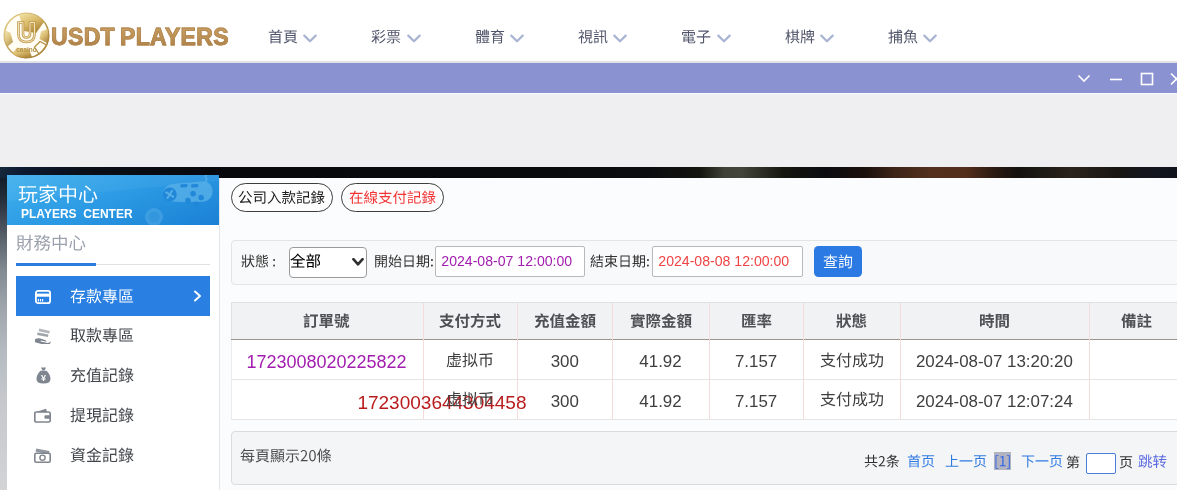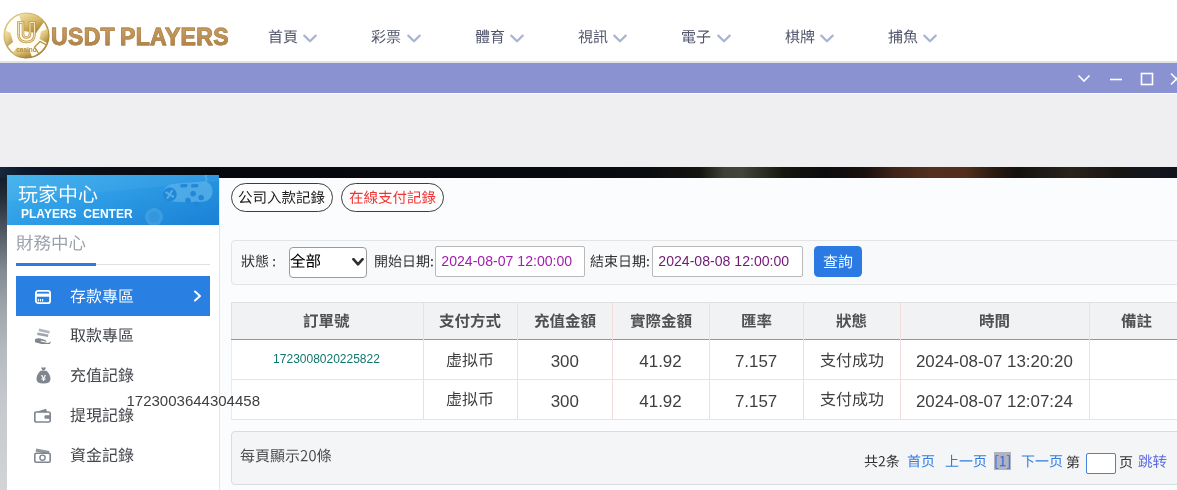--- a/index.html
+++ b/index.html
@@ -194,21 +194,21 @@
   </svg>
 <svg style="position:absolute;left:373.5px;top:254.2px" width="60.9" height="18.2" viewBox="0 0 60.9 18.2">
     <path fill="#333333" d="M7.9 7.6V9.2H6V7.6ZM3.3 9.2V10.1H5C4.9 10.9 4.5 12 3.3 12.7C3.6 12.9 3.9 13.2 4 13.4C5.4 12.5 5.8 11 5.9 10.1H7.9V13.2H8.9V10.1H10.8V9.2H8.9V7.6H10.5V6.8H3.5V7.6H5V9.2ZM5.4 3.8V5.1H2.3V3.8ZM5.4 3.1H2.3V2H5.4ZM11.8 3.8V5.1H8.6V3.8ZM11.8 3.1H8.6V2H11.8ZM12.3 1.2H7.6V5.9H11.8V12.1C11.8 12.3 11.7 12.4 11.5 12.4C11.3 12.4 10.5 12.4 9.8 12.4C9.9 12.6 10.1 13.1 10.1 13.4C11.2 13.4 11.9 13.4 12.3 13.2C12.7 13 12.8 12.7 12.8 12.1V1.2ZM1.2 1.2V13.5H2.3V5.9H6.4V1.2Z M20.5 7.7V13.4H21.4V12.8H25.7V13.4H26.7V7.7ZM21.4 11.9V8.7H25.7V11.9ZM20 6.6C20.4 6.5 21 6.4 26.2 6C26.4 6.4 26.6 6.7 26.7 7L27.6 6.5C27.1 5.4 26.2 3.8 25.2 2.6L24.4 3C24.8 3.6 25.3 4.4 25.7 5.1L21.3 5.4C22.2 4.1 23.1 2.5 23.9 0.9L22.8 0.5C22.1 2.3 20.9 4.2 20.6 4.7C20.2 5.2 19.9 5.5 19.7 5.6C19.8 5.9 19.9 6.4 20 6.6ZM16.8 4.4H18.4C18.3 6.2 17.9 7.7 17.5 8.9C17 8.6 16.5 8.2 16 7.9C16.3 6.9 16.6 5.6 16.8 4.4ZM14.9 8.2C15.6 8.7 16.4 9.3 17 9.9C16.4 11.1 15.6 12 14.6 12.6C14.8 12.8 15.1 13.2 15.2 13.4C16.3 12.8 17.1 11.8 17.8 10.6C18.3 11.1 18.8 11.6 19.1 12L19.7 11.2C19.4 10.7 18.9 10.2 18.2 9.6C18.9 8.1 19.3 6 19.4 3.5L18.8 3.4L18.7 3.4H17C17.2 2.5 17.4 1.5 17.5 0.7L16.5 0.6C16.4 1.5 16.3 2.4 16.1 3.4H14.6V4.4H15.9C15.6 5.9 15.2 7.2 14.9 8.2Z M31.5 7.4H38.5V11.3H31.5ZM31.5 6.4V2.6H38.5V6.4ZM30.5 1.5V13.3H31.5V12.4H38.5V13.2H39.6V1.5Z M44.5 10.3C44.1 11.3 43.3 12.2 42.5 12.8C42.8 13 43.2 13.3 43.4 13.4C44.2 12.7 45 11.7 45.5 10.6ZM46.5 10.8C47 11.4 47.7 12.3 47.9 12.9L48.8 12.4C48.5 11.8 47.9 11 47.3 10.3ZM54 2.2V4.5H51.1V2.2ZM50.1 1.3V6.3C50.1 8.4 50 11 48.8 12.9C49.1 13 49.5 13.3 49.7 13.5C50.5 12.2 50.9 10.4 51 8.7H54V12.1C54 12.3 53.9 12.4 53.7 12.4C53.5 12.4 52.8 12.4 52 12.4C52.2 12.6 52.3 13.1 52.4 13.4C53.4 13.4 54.1 13.4 54.4 13.2C54.9 13 55 12.7 55 12.1V1.3ZM54 5.4V7.7H51.1C51.1 7.2 51.1 6.8 51.1 6.3V5.4ZM47.4 0.7V2.4H44.9V0.7H43.9V2.4H42.7V3.4H43.9V9.1H42.5V10H49.4V9.1H48.4V3.4H49.4V2.4H48.4V0.7ZM44.9 3.4H47.4V4.6H44.9ZM44.9 5.4H47.4V6.8H44.9ZM44.9 7.7H47.4V9.1H44.9Z M57.9 6.9C58.5 6.9 58.9 6.5 58.9 5.9C58.9 5.3 58.5 4.9 57.9 4.9C57.4 4.9 57 5.3 57 5.9C57 6.5 57.4 6.9 57.9 6.9ZM57.9 12.5C58.5 12.5 58.9 12.1 58.9 11.5C58.9 10.9 58.5 10.6 57.9 10.6C57.4 10.6 57 10.9 57 11.5C57 12.1 57.4 12.5 57.9 12.5Z"></path>
   </svg>
 <div class="abs" style="left:435px;top:246px;width:150px;height:31px;background:#fff;border:1px solid #b9b9b9;border-radius:2px"></div>
 <div class="abs" style="left:441.3px;top:252.8px;font-size:14.1px;color:#a21caf;white-space:nowrap">2024-08-07 12:00:00</div>
 <svg style="position:absolute;left:589.5px;top:254.2px" width="60.9" height="18.2" viewBox="0 0 60.9 18.2">
     <path fill="#333333" d="M2.7 9.7C2.9 10.7 3.1 12 3.1 12.9L4 12.7C3.9 11.8 3.7 10.5 3.5 9.5ZM1.2 9.6C1 10.7 0.8 12 0.5 12.9C0.7 13 1.1 13.1 1.3 13.2C1.6 12.3 1.9 11 2.1 9.7ZM4.2 9.4C4.5 10.3 4.8 11.4 5 12.2L5.8 11.9C5.6 11.2 5.3 10.1 4.9 9.2ZM9 0.5V2.4H5.9V3.4H9V5.6H6.3V6.6H12.9V5.6H10V3.4H13.3V2.4H10V0.5ZM6.6 8.1V13.4H7.6V12.8H11.5V13.4H12.5V8.1ZM7.6 11.9V9H11.5V11.9ZM0.9 9C1.2 8.8 1.6 8.7 4.8 8.2C4.9 8.5 5 8.8 5 9.1L5.9 8.8C5.7 8 5.3 6.8 4.9 5.9L4.1 6.1C4.3 6.5 4.4 7 4.6 7.4L2.2 7.7C3.4 6.5 4.5 4.9 5.4 3.3L4.5 2.7C4.2 3.3 3.9 4 3.5 4.5L1.9 4.7C2.7 3.6 3.6 2.3 4.2 0.9L3.2 0.5C2.6 2 1.6 3.7 1.3 4.1C1 4.5 0.7 4.8 0.5 4.8C0.6 5.1 0.8 5.6 0.8 5.8C1 5.7 1.3 5.6 2.9 5.5C2.4 6.2 1.9 6.8 1.7 7.1C1.2 7.6 0.9 7.9 0.6 8C0.7 8.3 0.9 8.8 0.9 9Z M16 4.6V8.6H19.9C18.6 10.1 16.5 11.4 14.6 12.1C14.8 12.3 15.1 12.7 15.3 13C17.1 12.2 19.1 10.9 20.4 9.4V13.4H21.5V9.3C22.9 10.9 24.9 12.2 26.8 13C26.9 12.7 27.3 12.3 27.5 12.1C25.6 11.4 23.4 10.1 22.1 8.6H26V4.6H21.5V3H27V2H21.5V0.6H20.4V2H15.1V3H20.4V4.6ZM17 5.5H20.4V7.7H17ZM21.5 5.5H24.9V7.7H21.5Z M31.5 7.4H38.5V11.3H31.5ZM31.5 6.4V2.6H38.5V6.4ZM30.5 1.5V13.3H31.5V12.4H38.5V13.2H39.6V1.5Z M44.5 10.3C44.1 11.3 43.3 12.2 42.5 12.8C42.8 13 43.2 13.3 43.4 13.4C44.2 12.7 45 11.7 45.5 10.6ZM46.5 10.8C47 11.4 47.7 12.3 47.9 12.9L48.8 12.4C48.5 11.8 47.9 11 47.3 10.3ZM54 2.2V4.5H51.1V2.2ZM50.1 1.3V6.3C50.1 8.4 50 11 48.8 12.9C49.1 13 49.5 13.3 49.7 13.5C50.5 12.2 50.9 10.4 51 8.7H54V12.1C54 12.3 53.9 12.4 53.7 12.4C53.5 12.4 52.8 12.4 52 12.4C52.2 12.6 52.3 13.1 52.4 13.4C53.4 13.4 54.1 13.4 54.4 13.2C54.9 13 55 12.7 55 12.1V1.3ZM54 5.4V7.7H51.1C51.1 7.2 51.1 6.8 51.1 6.3V5.4ZM47.4 0.7V2.4H44.9V0.7H43.9V2.4H42.7V3.4H43.9V9.1H42.5V10H49.4V9.1H48.4V3.4H49.4V2.4H48.4V0.7ZM44.9 3.4H47.4V4.6H44.9ZM44.9 5.4H47.4V6.8H44.9ZM44.9 7.7H47.4V9.1H44.9Z M57.9 6.9C58.5 6.9 58.9 6.5 58.9 5.9C58.9 5.3 58.5 4.9 57.9 4.9C57.4 4.9 57 5.3 57 5.9C57 6.5 57.4 6.9 57.9 6.9ZM57.9 12.5C58.5 12.5 58.9 12.1 58.9 11.5C58.9 10.9 58.5 10.6 57.9 10.6C57.4 10.6 57 10.9 57 11.5C57 12.1 57.4 12.5 57.9 12.5Z"></path>
   </svg>
 <div class="abs" style="left:652px;top:246px;width:151px;height:31px;background:#fff;border:1px solid #b9b9b9;border-radius:2px"></div>
-<div class="abs" style="left:658.3px;top:252.8px;font-size:14.1px;color:#701a75;white-space:nowrap">2024-08-08 12:00:00</div>
+<div class="abs" style="left:658.3px;top:252.8px;font-size:14.1px;color:#ef4444;white-space:nowrap">2024-08-08 12:00:00</div>
 <div class="abs" style="left:813.6px;top:246px;width:48.6px;height:31.3px;background:#2b7ae3;border-radius:4.5px"></div>
 <svg style="position:absolute;left:822.9px;top:253.9px" width="31" height="19.5" viewBox="0 0 31 19.5">
     <path fill="#ffffff" d="M4.4 9.9H10.5V11.2H4.4ZM4.4 7.9H10.5V9.1H4.4ZM3.3 7.1V12H11.7V7.1ZM1.1 12.9V13.9H13.9V12.9ZM6.9 0.6V2.5H0.9V3.5H5.7C4.4 4.9 2.4 6.2 0.5 6.8C0.8 7 1.1 7.5 1.3 7.7C3.3 6.9 5.5 5.4 6.9 3.6V6.6H8V3.6C9.4 5.3 11.6 6.9 13.7 7.6C13.9 7.3 14.2 6.9 14.5 6.7C12.6 6.1 10.5 4.9 9.2 3.5H14.2V2.5H8V0.6Z M16.3 5.1V6H20.5V5.1ZM16.3 7.1V8H20.5V7.1ZM15.7 3.2V4.1H21.1V3.2ZM17.2 1C17.7 1.6 18.2 2.5 18.4 3L19.2 2.4C19 1.9 18.5 1.1 18 0.5ZM25.3 8.8V10.4H22.9V8.8ZM25.3 7.9H22.9V6.3H25.3ZM23.2 0.6C22.7 2.5 21.8 4.3 20.7 5.5C20.9 5.7 21.4 6 21.6 6.2L22 5.7V12.1H22.9V11.4H26.2V5.4H22.3C22.6 4.9 22.9 4.4 23.1 3.9H28.1C27.9 10.2 27.7 12.5 27.2 13C27.1 13.2 26.9 13.3 26.6 13.3C26.3 13.3 25.5 13.3 24.6 13.2C24.9 13.5 25 14 25 14.3C25.8 14.4 26.6 14.4 27.1 14.3C27.6 14.3 27.9 14.2 28.2 13.7C28.8 13 28.9 10.6 29.1 3.4C29.2 3.3 29.2 2.8 29.2 2.8H23.6C23.9 2.2 24.1 1.5 24.3 0.8ZM16.3 9.1V14.2H17.2V13.5H20.5V9.1ZM17.2 10H19.6V12.5H17.2Z"></path>
   </svg>
 <div class="abs" style="left:230.5px;top:302px;width:952.8px;height:38.3px;background:#f1f2f3;border-top:1px solid #e0e0e0;border-left:1px solid #e0e0e0"></div>
 <div class="abs" style="left:230.5px;top:339.3px;width:952.8px;height:1px;background:#9b9590"></div>
 <div class="abs" style="left:230.5px;top:340.3px;width:952.8px;height:79px;background:#fff;border-left:1px solid #ececec"></div>
 <div class="abs" style="left:230.5px;top:379.3px;width:952.8px;height:1px;background:#e5e5e5"></div>
 <div class="abs" style="left:230.5px;top:418.8px;width:952.8px;height:1px;background:#e5e5e5"></div>
 <div class="abs" style="left:422.5px;top:303px;width:1px;height:116px;background:#f5dcdc"></div>
@@ -236,42 +236,42 @@
 <svg style="position:absolute;left:836.2px;top:312.6px" width="32" height="20.2" viewBox="0 0 32 20.2">
     <path fill="#4f5154" d="M11.6 1.5C12.3 2.4 13 3.6 13.3 4.4L14.8 3.6C14.5 2.8 13.8 1.7 13.1 0.9ZM9.5 0.5V4.8H6.5V6.7H9.4C9.3 9.1 8.6 11.6 6 13.4V0.5H4.3V4.7H2.8V1.2H1.1V6.4H1.8L4.3 6.4V8.1H0.5V9.7H1.5V10C1.5 11 1.3 12.7 0.3 13.8C0.7 14 1.4 14.4 1.7 14.7C2.9 13.4 3.2 11.3 3.2 10.1V9.7H4.3V15H6V13.9C6.4 14.2 6.8 14.7 7 15.1C9 13.7 10 12 10.6 10.2C11.2 12 12.1 13.8 13.9 14.9C14.2 14.4 14.7 13.8 15.2 13.4C12.6 11.7 11.9 8.8 11.6 6.7H15V4.8H11.3V0.5Z M19.4 11.2V12.9C19.4 14.4 20 14.8 22 14.8C22.4 14.8 24.4 14.8 24.8 14.8C26.5 14.8 27 14.3 27.2 12.3C26.7 12.2 26 12 25.6 11.7C25.5 13.1 25.4 13.3 24.7 13.3C24.2 13.3 22.6 13.3 22.2 13.3C21.4 13.3 21.2 13.3 21.2 12.8V11.2ZM22.2 11C22.7 11.6 23.3 12.3 23.6 12.8L24.9 11.9C24.6 11.5 23.9 10.7 23.4 10.2ZM27.5 11.4C27.9 12.4 28.4 13.6 28.6 14.4L30.4 13.7C30.2 13 29.6 11.8 29.1 10.9ZM17.4 11C17.1 11.9 16.5 12.9 15.9 13.5L17.5 14.4C18.1 13.7 18.6 12.6 18.9 11.7ZM21.5 5.7V6.2H18.7V5.7ZM17 4.5V10.8H18.7V8.8H21.5V9.3C21.5 9.5 21.4 9.5 21.2 9.5C21.1 9.5 20.6 9.5 20.1 9.5C20.3 9.8 20.5 10.4 20.6 10.8C21.4 10.8 22.1 10.7 22.5 10.5C23 10.3 23.1 10 23.1 9.3V4.5ZM18.7 7.2H21.5V7.8H18.7ZM28.6 0.9C27.9 1.2 26.9 1.6 25.8 1.8V0.6H24.1V3.6C24.1 5.1 24.5 5.5 26.1 5.5C26.5 5.5 27.7 5.5 28.1 5.5C29.3 5.5 29.8 5.1 29.9 3.4C29.5 3.3 28.8 3.1 28.5 2.8C28.4 3.9 28.3 4.1 27.9 4.1C27.6 4.1 26.6 4.1 26.4 4.1C25.9 4.1 25.8 4 25.8 3.6V3.1C27.2 2.9 28.7 2.5 29.9 2ZM28.7 6C28 6.4 26.9 6.8 25.8 7.1V5.7H24.1V8.8C24.1 10.3 24.5 10.8 26.2 10.8C26.5 10.8 27.8 10.8 28.1 10.8C29.4 10.8 29.9 10.3 30.1 8.6C29.6 8.5 28.9 8.2 28.6 8C28.5 9.1 28.4 9.3 28 9.3C27.7 9.3 26.7 9.3 26.4 9.3C25.9 9.3 25.8 9.3 25.8 8.8V8.4C27.2 8.1 28.8 7.7 30 7.1ZM16.7 4.3C17.1 4.1 17.7 4.1 22.1 3.9L22.6 4.5L23.9 3.7C23.5 3 22.5 1.9 21.8 1.1L20.5 1.8L21.2 2.6L18.7 2.7C19.4 2.2 20.2 1.5 20.8 0.8L19 0.3C18.4 1.2 17.3 2 17 2.3C16.7 2.5 16.4 2.7 16.1 2.7C16.3 3.2 16.6 3.9 16.7 4.3Z"></path>
   </svg>
 <svg style="position:absolute;left:978.9px;top:312.6px" width="32" height="20.2" viewBox="0 0 32 20.2">
     <path fill="#4f5154" d="M6.8 10.7C7.5 11.5 8.3 12.6 8.5 13.3L10.2 12.4C9.8 11.7 9 10.6 8.2 9.9ZM9.6 0.5V2.1H6.6V3.7H9.6V5.1H6.1V6.7H11.6V8H6.2V9.7H11.6V13C11.6 13.2 11.5 13.3 11.3 13.3C11 13.3 10.2 13.3 9.4 13.3C9.7 13.8 10 14.5 10 15C11.2 15 12 15 12.6 14.7C13.2 14.4 13.4 14 13.4 13.1V9.7H14.9V8H13.4V6.7H15V5.1H11.5V3.7H14.6V2.1H11.5V0.5ZM4.1 7.5V10.4H2.7V7.5ZM4.1 5.8H2.7V3.1H4.1ZM1 1.4V13.4H2.7V12H5.8V1.4Z M24.5 11.3V12.2H21.9V11.3ZM24.5 9.9H21.9V9H24.5ZM29 1.1H23.7V6.7H28V12.8C28 13.1 27.9 13.2 27.6 13.2C27.4 13.2 26.8 13.2 26.2 13.2V7.6H20.2V14.4H21.9V13.6H25.8C26 14.1 26.1 14.6 26.2 15C27.5 15 28.4 15 29.1 14.7C29.7 14.4 29.9 13.8 29.9 12.8V1.1ZM21 4.5V5.4H18.6V4.5ZM21 3.2H18.6V2.4H21ZM28 4.5V5.4H25.5V4.5ZM28 3.2H25.5V2.4H28ZM16.7 1.1V15H18.6V6.7H22.7V1.1Z"></path>
   </svg>
 <svg style="position:absolute;left:1120.5px;top:312.6px" width="32" height="20.2" viewBox="0 0 32 20.2">
     <path fill="#4f5154" d="M10.8 0.5V1.7H8.9V0.5H7.1V1.7H4.9V3.4H7.1V4.4H4.5V6.1H6.2C5.6 6.9 4.7 7.7 3.8 8.2V4C4.3 3 4.7 2 5 1L3.3 0.5C2.6 2.7 1.5 5 0.3 6.5C0.6 7 1 8 1.2 8.5C1.5 8.1 1.7 7.8 2 7.3V15H3.8V8.4C4.2 8.8 4.6 9.5 4.8 9.8C5.1 9.6 5.4 9.4 5.7 9.1V15H7.5V12.7H9.1V14.7H10.8V12.7H12.6V13.3C12.6 13.5 12.5 13.6 12.4 13.6C12.2 13.6 11.7 13.6 11.3 13.5C11.5 13.9 11.7 14.5 11.8 15C12.6 15 13.2 14.9 13.7 14.7C14.2 14.5 14.3 14.1 14.3 13.4V6.9H7.7C7.9 6.6 8.1 6.4 8.2 6.1H14.8V4.4H12.6V3.4H14.5V1.7H12.6V0.5ZM8.9 4.4V3.4H10.8V4.4ZM9.1 10.5V11.3H7.5V10.5ZM10.8 10.5H12.6V11.3H10.8ZM9.1 9.2H7.5V8.4H9.1ZM10.8 9.2V8.4H12.6V9.2Z M16.8 5.1V6.6H21.7V5.1ZM16.6 7.4V8.8H21.7V7.4ZM17.9 1.1C18.2 1.7 18.6 2.3 18.8 2.8H16V4.3H22V2.8H19.4L20.4 2.3C20.2 1.8 19.7 1 19.3 0.5ZM24.4 1.2C24.9 1.8 25.4 2.7 25.7 3.3H22.4V5.1H25.3V7.7H22.6V9.4H25.3V12.7H22.2V14.5H30.5V12.7H27.1V9.4H29.9V7.7H27.1V5.1H30.2V3.3H26.4L27.4 2.7C27.1 2.1 26.4 1.1 25.8 0.4ZM16.8 9.6V14.8H18.5V14.1H21.7V9.6ZM18.5 11H20V12.8H18.5Z"></path>
   </svg>
 <div class="abs" style="left:326.5px;top:360.0px;width:0;height:0;overflow:visible">
-    <div style="position:absolute;left:-200px;top:-7.9px;width:400px;text-align:center;font-size:12px;color:#0f766e;white-space:nowrap">1723008020225822</div>
+    <div style="position:absolute;left:-200px;top:-7.9px;width:400px;text-align:center;font-size:18px;color:#a21caf;white-space:nowrap">1723008020225822</div>
   </div>
 <svg style="position:absolute;left:445.9px;top:351.7px" width="49" height="20.8" viewBox="0 0 49 20.8">
     <path fill="#3f3f3f" d="M3.8 10.4C4.3 11.3 4.8 12.6 5 13.3L6.1 12.9C5.9 12.2 5.3 11 4.8 10.1ZM12.8 10C12.4 10.9 11.7 12.2 11.2 13L12 13.3C12.6 12.6 13.3 11.4 14 10.4ZM2.1 3.9V7.8C2.1 9.8 1.9 12.7 0.7 14.7C1 14.8 1.5 15.2 1.7 15.3C3 13.2 3.2 10 3.2 7.8V4.9H7.2V6.1L4 6.4L4.1 7.3L7.2 7V7.4C7.2 8.6 7.7 8.8 9.5 8.8C9.8 8.8 12.7 8.8 13.2 8.8C14.4 8.8 14.8 8.5 14.9 7.2C14.6 7.2 14.2 7 13.9 6.8C13.8 7.8 13.7 7.9 13 7.9C12.4 7.9 10 7.9 9.5 7.9C8.5 7.9 8.4 7.8 8.4 7.4V6.9L12.3 6.6L12.2 5.7L8.4 6V4.9H13.5C13.3 5.4 13.2 5.9 13 6.2L14.1 6.6C14.4 6 14.7 5 15 4.1L14.1 3.9L13.9 3.9H8.4V2.9H13.9V1.9H8.4V0.6H7.2V3.9ZM9.6 9.4V14H7.8V9.4H6.6V14H2.9V15H14.9V14H10.7V9.4Z M24.2 2.5C25.1 4.1 25.9 6.1 26.2 7.4L27.3 6.9C27 5.7 26.1 3.7 25.2 2.1ZM18.7 0.7V3.9H16.7V5H18.7V8.5C17.8 8.8 17.1 9 16.4 9.1L16.8 10.3L18.7 9.7V13.9C18.7 14.2 18.6 14.2 18.4 14.2C18.2 14.2 17.6 14.2 16.9 14.2C17 14.5 17.2 15 17.2 15.3C18.2 15.3 18.9 15.3 19.2 15.1C19.6 14.9 19.8 14.6 19.8 13.9V9.3L21.5 8.8L21.3 7.7L19.8 8.2V5H21.3V3.9H19.8V0.7ZM28.8 1.1C28.7 7.4 28 11.9 24.5 14.4C24.8 14.6 25.4 15.1 25.5 15.3C27.1 14 28.1 12.4 28.8 10.5C29.5 12 30.2 13.7 30.4 14.8L31.6 14.3C31.2 12.9 30.2 10.6 29.2 8.8C29.7 6.7 30 4.1 30.1 1.1ZM22.4 13.8V13.8L22.4 13.9C22.7 13.5 23.1 13.1 26.7 10.5C26.6 10.2 26.4 9.8 26.3 9.4L23.7 11.3V1.3H22.5V11.4C22.5 12.2 22 12.7 21.7 12.9C21.9 13.2 22.2 13.6 22.4 13.8Z M46.2 1.1C43.1 1.6 37.6 2 33.2 2.1C33.3 2.4 33.4 2.8 33.4 3.1C35.3 3.1 37.3 3 39.3 2.9V5.5H34.4V13.5H35.6V6.7H39.3V15.3H40.6V6.7H44.4V11.8C44.4 12 44.4 12.1 44.1 12.1C43.8 12.1 42.9 12.1 41.9 12.1C42.1 12.4 42.3 13 42.3 13.3C43.6 13.3 44.5 13.3 45 13.1C45.5 12.9 45.7 12.5 45.7 11.8V5.5H40.6V2.8C42.9 2.7 45 2.5 46.7 2.2Z"></path>
   </svg>
 <div class="abs" style="left:564.8px;top:360.0px;width:0;height:0;overflow:visible">
     <div style="position:absolute;left:-200px;top:-7.9px;width:400px;text-align:center;font-size:16.9px;color:#3f3f3f;white-space:nowrap">300</div>
   </div>
 <div class="abs" style="left:660.5px;top:360.0px;width:0;height:0;overflow:visible">
     <div style="position:absolute;left:-200px;top:-7.9px;width:400px;text-align:center;font-size:16.9px;color:#3f3f3f;white-space:nowrap">41.92</div>
   </div>
 <div class="abs" style="left:756.1px;top:360.0px;width:0;height:0;overflow:visible">
     <div style="position:absolute;left:-200px;top:-7.9px;width:400px;text-align:center;font-size:16.9px;color:#3f3f3f;white-space:nowrap">7.157</div>
   </div>
 <svg style="position:absolute;left:819.7px;top:351.7px" width="65" height="20.8" viewBox="0 0 65 20.8">
     <path fill="#3f3f3f" d="M7.3 0.6V3.1H1.2V4.3H7.3V6.8H2V7.9H3.7L3.3 8C4.2 9.8 5.4 11.2 6.9 12.3C5 13.2 2.9 13.8 0.6 14.2C0.8 14.5 1.1 15 1.2 15.4C3.7 14.9 6 14.2 8 13.1C9.9 14.2 12.1 14.9 14.7 15.3C14.8 14.9 15.2 14.4 15.4 14.1C13 13.8 10.9 13.2 9.2 12.3C11 11.1 12.5 9.4 13.4 7.2L12.6 6.7L12.4 6.8H8.6V4.3H14.7V3.1H8.6V0.6ZM4.6 7.9H11.7C10.8 9.5 9.6 10.7 8.1 11.7C6.6 10.7 5.4 9.4 4.6 7.9Z M22.5 7.6C23.3 8.9 24.4 10.6 24.9 11.6L26 11C25.5 10 24.4 8.3 23.6 7.1ZM28 0.8V4.2H21.5V5.4H28V13.7C28 14.1 27.9 14.2 27.5 14.2C27.1 14.2 25.8 14.2 24.4 14.2C24.6 14.5 24.8 15.1 24.9 15.4C26.7 15.4 27.7 15.4 28.4 15.2C29 15 29.2 14.6 29.2 13.7V5.4H31.3V4.2H29.2V0.8ZM20.7 0.7C19.8 3.2 18.2 5.7 16.6 7.2C16.8 7.5 17.2 8.2 17.3 8.4C17.9 7.9 18.4 7.2 19 6.5V15.3H20.2V4.6C20.8 3.5 21.4 2.3 21.9 1.1Z M40.7 0.7C40.7 1.6 40.7 2.5 40.8 3.4H34V7.9C34 9.9 33.9 12.7 32.6 14.7C32.9 14.8 33.4 15.2 33.6 15.5C35.1 13.4 35.3 10.1 35.3 7.9V7.8H38.2C38.2 10.5 38.1 11.5 37.9 11.8C37.7 11.9 37.6 12 37.4 12C37.1 12 36.4 12 35.7 11.9C35.9 12.2 36 12.7 36 13C36.8 13 37.5 13 37.9 13C38.4 13 38.6 12.8 38.9 12.5C39.2 12.1 39.3 10.8 39.4 7.2C39.4 7 39.4 6.6 39.4 6.6H35.3V4.5H40.9C41.1 7.1 41.4 9.5 42 11.3C41 12.5 39.8 13.5 38.3 14.3C38.6 14.5 39 15 39.2 15.3C40.4 14.5 41.6 13.7 42.5 12.6C43.3 14.3 44.2 15.2 45.5 15.2C46.7 15.2 47.1 14.4 47.3 11.7C47 11.6 46.6 11.3 46.3 11.1C46.2 13.2 46 14 45.6 14C44.7 14 44 13.1 43.4 11.5C44.6 10 45.6 8.2 46.2 6.1L45 5.8C44.5 7.4 43.8 8.8 43 10.1C42.6 8.6 42.3 6.7 42.1 4.5H47.2V3.4H42C42 2.5 42 1.6 42 0.7ZM42.7 1.4C43.8 2 45 2.8 45.6 3.4L46.4 2.5C45.7 2 44.5 1.2 43.5 0.7Z M48.6 11.2 48.9 12.4C50.6 11.9 52.9 11.3 55.1 10.7L54.9 9.5L52.4 10.2V3.7H54.7V2.5H48.8V3.7H51.2V10.5C50.2 10.8 49.3 11 48.6 11.2ZM57.6 0.9C57.6 2.1 57.5 3.2 57.5 4.3H54.8V5.5H57.5C57.2 9.4 56.3 12.6 52.9 14.4C53.2 14.7 53.6 15.1 53.8 15.4C57.4 13.3 58.4 9.7 58.6 5.5H61.8C61.6 11.2 61.3 13.3 60.9 13.8C60.7 14 60.5 14.1 60.2 14.1C59.9 14.1 59 14.1 58 14C58.2 14.3 58.3 14.8 58.4 15.2C59.3 15.2 60.2 15.2 60.7 15.2C61.2 15.1 61.6 15 62 14.6C62.6 13.8 62.8 11.5 63 4.9C63 4.7 63 4.3 63 4.3H58.7C58.7 3.2 58.8 2.1 58.8 0.9Z"></path>
   </svg>
 <div class="abs" style="left:994.4px;top:360.0px;width:0;height:0;overflow:visible">
     <div style="position:absolute;left:-200px;top:-7.9px;width:400px;text-align:center;font-size:16.9px;color:#3f3f3f;white-space:nowrap">2024-08-07 13:20:20</div>
   </div>
 <div class="abs" style="left:326.5px;top:399.6px;width:0;height:0;overflow:visible">
-    <div style="position:absolute;left:-200px;top:-7.9px;width:400px;text-align:left;font-size:15px;color:#404040;white-space:nowrap">1723003644304458</div>
+    <div style="position:absolute;left:-200px;top:-7.9px;width:400px;text-align:right;font-size:19px;color:#b91c1c;white-space:nowrap">1723003644304458</div>
   </div>
 <svg style="position:absolute;left:445.9px;top:391.3px" width="49" height="20.8" viewBox="0 0 49 20.8">
     <path fill="#3f3f3f" d="M3.8 10.4C4.3 11.3 4.8 12.6 5 13.3L6.1 12.9C5.9 12.2 5.3 11 4.8 10.1ZM12.8 10C12.4 10.9 11.7 12.2 11.2 13L12 13.3C12.6 12.6 13.3 11.4 14 10.4ZM2.1 3.9V7.8C2.1 9.8 1.9 12.7 0.7 14.7C1 14.8 1.5 15.2 1.7 15.3C3 13.2 3.2 10 3.2 7.8V4.9H7.2V6.1L4 6.4L4.1 7.3L7.2 7V7.4C7.2 8.6 7.7 8.8 9.5 8.8C9.8 8.8 12.7 8.8 13.2 8.8C14.4 8.8 14.8 8.5 14.9 7.2C14.6 7.2 14.2 7 13.9 6.8C13.8 7.8 13.7 7.9 13 7.9C12.4 7.9 10 7.9 9.5 7.9C8.5 7.9 8.4 7.8 8.4 7.4V6.9L12.3 6.6L12.2 5.7L8.4 6V4.9H13.5C13.3 5.4 13.2 5.9 13 6.2L14.1 6.6C14.4 6 14.7 5 15 4.1L14.1 3.9L13.9 3.9H8.4V2.9H13.9V1.9H8.4V0.6H7.2V3.9ZM9.6 9.4V14H7.8V9.4H6.6V14H2.9V15H14.9V14H10.7V9.4Z M24.2 2.5C25.1 4.1 25.9 6.1 26.2 7.4L27.3 6.9C27 5.7 26.1 3.7 25.2 2.1ZM18.7 0.7V3.9H16.7V5H18.7V8.5C17.8 8.8 17.1 9 16.4 9.1L16.8 10.3L18.7 9.7V13.9C18.7 14.2 18.6 14.2 18.4 14.2C18.2 14.2 17.6 14.2 16.9 14.2C17 14.5 17.2 15 17.2 15.3C18.2 15.3 18.9 15.3 19.2 15.1C19.6 14.9 19.8 14.6 19.8 13.9V9.3L21.5 8.8L21.3 7.7L19.8 8.2V5H21.3V3.9H19.8V0.7ZM28.8 1.1C28.7 7.4 28 11.9 24.5 14.4C24.8 14.6 25.4 15.1 25.5 15.3C27.1 14 28.1 12.4 28.8 10.5C29.5 12 30.2 13.7 30.4 14.8L31.6 14.3C31.2 12.9 30.2 10.6 29.2 8.8C29.7 6.7 30 4.1 30.1 1.1ZM22.4 13.8V13.8L22.4 13.9C22.7 13.5 23.1 13.1 26.7 10.5C26.6 10.2 26.4 9.8 26.3 9.4L23.7 11.3V1.3H22.5V11.4C22.5 12.2 22 12.7 21.7 12.9C21.9 13.2 22.2 13.6 22.4 13.8Z M46.2 1.1C43.1 1.6 37.6 2 33.2 2.1C33.3 2.4 33.4 2.8 33.4 3.1C35.3 3.1 37.3 3 39.3 2.9V5.5H34.4V13.5H35.6V6.7H39.3V15.3H40.6V6.7H44.4V11.8C44.4 12 44.4 12.1 44.1 12.1C43.8 12.1 42.9 12.1 41.9 12.1C42.1 12.4 42.3 13 42.3 13.3C43.6 13.3 44.5 13.3 45 13.1C45.5 12.9 45.7 12.5 45.7 11.8V5.5H40.6V2.8C42.9 2.7 45 2.5 46.7 2.2Z"></path>
   </svg>
 <div class="abs" style="left:564.8px;top:399.6px;width:0;height:0;overflow:visible">
     <div style="position:absolute;left:-200px;top:-7.9px;width:400px;text-align:center;font-size:16.9px;color:#3f3f3f;white-space:nowrap">300</div>
   </div>
 <div class="abs" style="left:660.5px;top:399.6px;width:0;height:0;overflow:visible">
     <div style="position:absolute;left:-200px;top:-7.9px;width:400px;text-align:center;font-size:16.9px;color:#3f3f3f;white-space:nowrap">41.92</div>
   </div>

